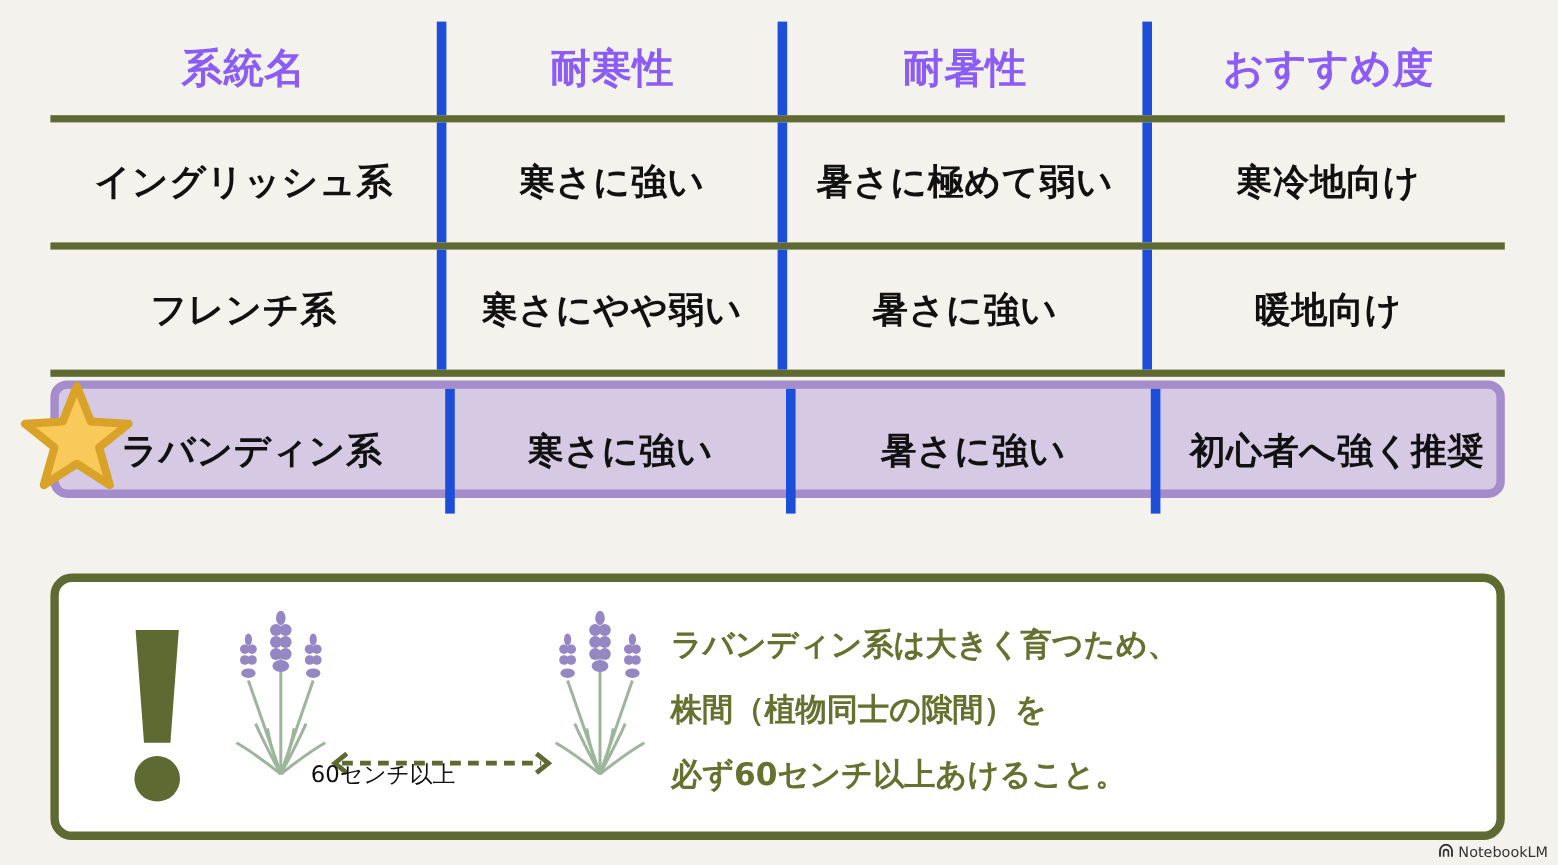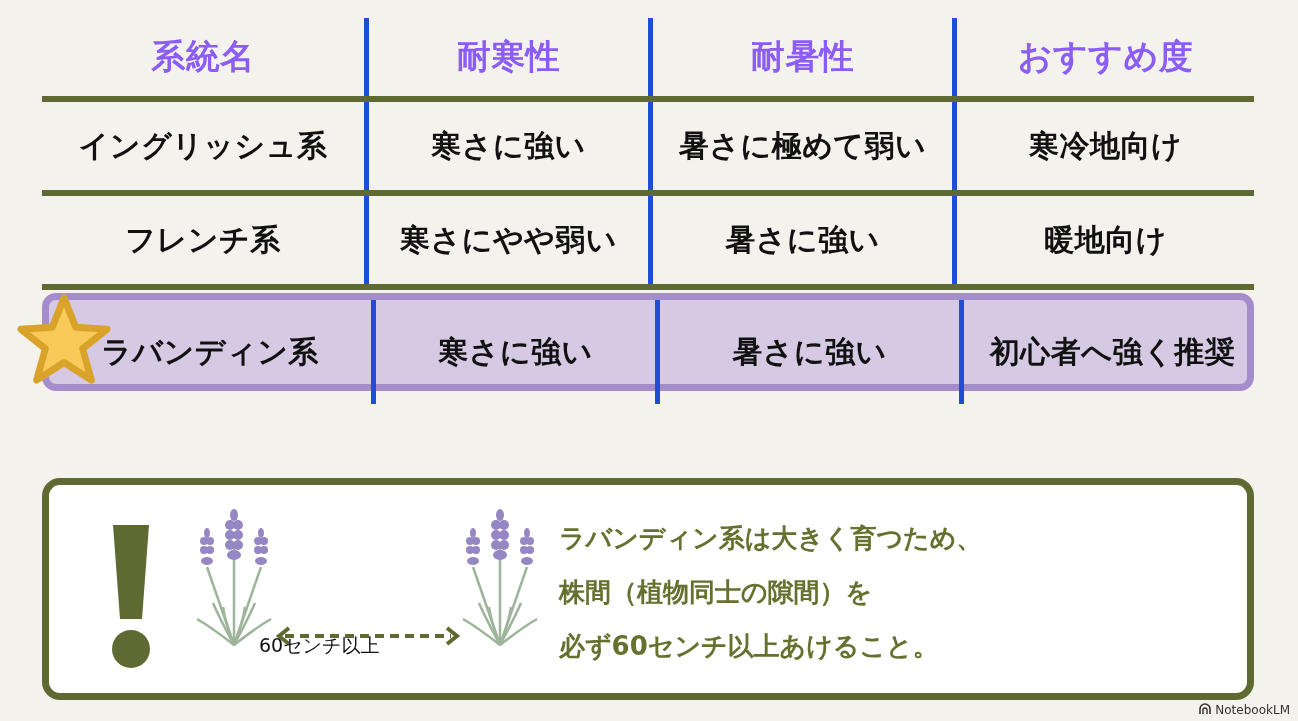--- a/index.html
+++ b/index.html
@@ -22,22 +22,22 @@
       position: relative;
     }
     .cell {
       display: flex; align-items: center; justify-content: center;
       font-weight: bold;
       font-size: 30px;
       letter-spacing: 0.5px;
       white-space: nowrap;
     }
     .row.head .cell { height: 78px; color: #8b5cf6; font-size: 34px; }
-    .row.body .cell { height: 88px; }
-    .cell + .cell { border-left: 5px solid #1d4ed8; }
+    .row.body .cell { height: 100px; }
+    .cell + .cell { border-left: 8px solid #1d4ed8; }
     .row.head { border-bottom: 6px solid #5f6a32; }
     .row.body.plain { border-bottom: 6px solid #5f6a32; }
     .row.head .cell:first-child,
     .row.body .cell:first-child { }
     .row.highlight {
       margin-top: 3px;
       background: #d6c9e4;
       border: 7px solid #a58cca;
       border-radius: 14px;
       height: 98px;

